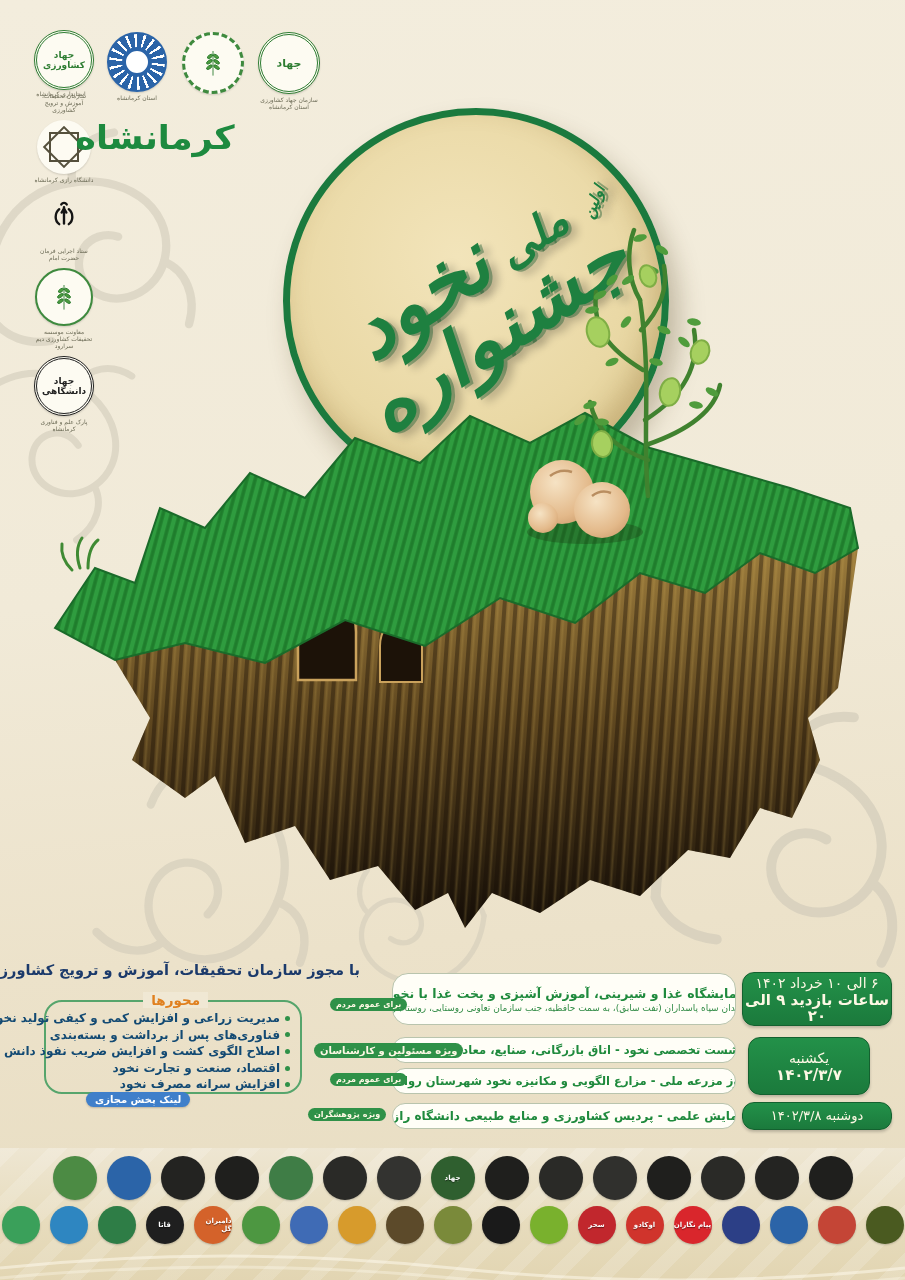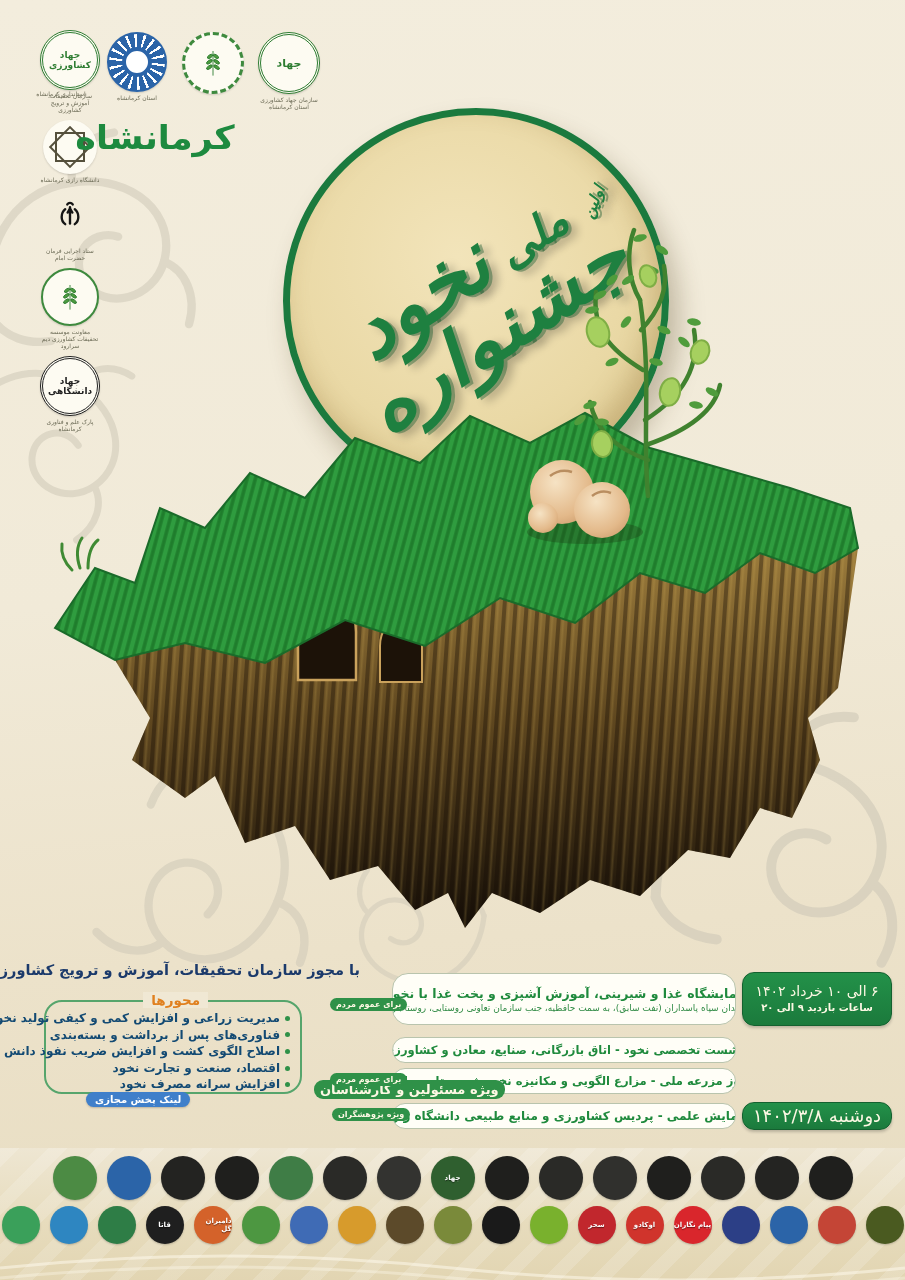--- a/index.html
+++ b/index.html
@@ -11,21 +11,21 @@
   
   .logo-row{position:absolute;top:32px;left:auto;right:585px;display:flex;gap:14px;z-index:6;}
   .logo-cell{width:62px;text-align:center;}
   .logo-disc{width:56px;height:56px;margin:0 auto;border-radius:50%;background:#fdfbf2;
     display:flex;align-items:center;justify-content:center;position:relative;box-shadow:0 1px 2px rgba(0,0,0,.15);}
   .ring-green{border:3px double #2e7d32;color:#2e7d32;font-weight:bold;font-size:11px;}
   .ring-wreath{border:3px dashed #3e8a3e;}
   .disc-blue{background:repeating-conic-gradient(#2b64a8 0 14deg,#ffffff 14deg 20deg);border:2px solid #2b64a8;}
   .disc-blue .hub{width:22px;height:22px;border-radius:50%;background:#fff;border:4px solid #2b64a8;}
   .logo-caption{font-size:6px;line-height:7px;color:#6b6a55;margin-top:2px;min-height:8px;}
-  .logo-col{position:absolute;top:30px;left:24px;width:92px;display:flex;flex-direction:column;gap:7px;align-items:center;z-index:6;}
+  .logo-col{position:absolute;top:30px;left:18px;width:92px;display:flex;flex-direction:column;gap:7px;align-items:center;z-index:6;}
   .logo-col .logo-disc{width:54px;height:54px;}
   .emblem-svg{width:34px;height:38px;}
   .wheat-svg{width:30px;height:34px;}
   .seal-star{position:relative;width:30px;height:30px;}
   .seal-star i{position:absolute;inset:0;border:2px solid #55503c;display:block;}
   .seal-star i.r{transform:rotate(45deg);}
   .ring-black{border:3px double #222;color:#222;font-weight:bold;font-size:9px;text-align:center;line-height:10px;align-items:center;}
   
   .city-block{position:absolute;top:118px;right:625px;z-index:6;text-align:center;width:250px;}
   .city-name{color:#1d8a3f;font-size:33px;font-weight:bold;transform:scaleX(1.06);letter-spacing:2px;}
@@ -56,21 +56,21 @@
   .link-pill{position:absolute;left:86px;top:1092px;z-index:7;background:#3f7fca;color:#fff;
     font-size:10px;font-weight:bold;padding:2px 9px;border-radius:9px;box-shadow:0 1px 2px rgba(0,0,0,.2);}
   .url-box{position:absolute;left:42px;top:1109px;width:266px;height:28px;background:#fffdf4;
     border:1.5px solid #9aa3ad;border-radius:14px;z-index:6;display:flex;align-items:center;justify-content:center;}
   .url-box span{direction:ltr;color:#1e6cc0;font-size:20px;font-weight:bold;letter-spacing:.2px;}
   
   .date-badge{position:absolute;background:linear-gradient(180deg,#239149,#1b7a3c);border:1px solid #14612f;
     border-radius:12px;color:#fdf8e4;z-index:6;display:flex;flex-direction:column;align-items:center;
     justify-content:center;text-align:center;box-shadow:0 2px 3px rgba(0,0,0,.2);}
   .date-badge .d1{font-size:14px;font-weight:normal;line-height:18px;}
-  .date-badge .d2{font-size:10px;font-weight:bold;line-height:16px;}
+  .date-badge .d2{font-size:15px;font-weight:bold;line-height:16px;}
   .event-box{position:absolute;background:#fffef7;border:1.5px solid #b9c4ad;border-radius:16px;z-index:6;
     display:flex;flex-direction:column;align-items:center;justify-content:center;overflow:hidden;padding:0 8px;box-sizing:border-box;}
   .event-title{color:#1f8a3d;font-weight:bold;font-size:13.5px;white-space:nowrap;line-height:17px;}
   .event-sub{color:#2f8a44;font-size:9px;white-space:nowrap;line-height:12px;}
   .aud-pill{position:absolute;z-index:6;background:#2f9148;color:#fdf8e4;font-size:8px;font-weight:bold;
     padding:2px 6px;border-radius:9px;white-space:nowrap;}
   
   .sponsor-band{position:absolute;left:0;top:1148px;width:905px;height:132px;z-index:5;
     background:repeating-linear-gradient(135deg,rgba(255,255,255,.16) 0 14px,rgba(0,0,0,0) 14px 34px),
     linear-gradient(180deg,#eee6d2 0%,#e7dcbd 55%,#e2d5b2 100%);}
@@ -334,42 +334,46 @@
         <span class="txt">افزایش سرانه مصرف نخود</span>
       </div>
   </div>
 
   <div class="link-pill">لینک پخش مجازی</div>
 
   <div class="date-badge" style="left:742px;top:972px;width:148px;height:52px;">
     <div class="d1">۶ الی ۱۰ خرداد ۱۴۰۲</div>
     <div class="d2">ساعات بازدید ۹ الی ۲۰</div>
   </div>
+  <div class="date-badge" style="left:748px;top:1037px;width:120px;height:56px;">
+    <div class="d1">یکشنبه</div>
+    <div class="d2">۱۴۰۲/۳/۷</div>
+  </div>
   <div class="date-badge" style="left:742px;top:1102px;width:148px;height:26px;">
-    <div class="d1" style="font-size:18px;">دوشنبه ۱۴۰۲/۳/۸</div>
+    <div class="d1" style="font-size:13px;">دوشنبه ۱۴۰۲/۳/۸</div>
   </div>
 
   <div class="event-box" style="left:392px;top:973px;width:344px;height:52px;">
     <div class="event-title" style="font-size:12.5px;">نمایشگاه غذا و شیرینی، آموزش آشپزی و پخت غذا با نخود</div>
     <div class="event-sub">میدان سپاه پاسداران (نفت سابق)، به سمت حافظیه، جنب سازمان تعاونی روستایی، روستا بازار</div>
   </div>
   <div class="event-box" style="left:392px;top:1037px;width:344px;height:26px;">
     <div class="event-title" style="font-size:11.5px;">نشست تخصصی نخود - اتاق بازرگانی، صنایع، معادن و کشاورزی</div>
   </div>
   <div class="event-box" style="left:392px;top:1068px;width:344px;height:26px;">
     <div class="event-title" style="font-size:11.5px;">روز مزرعه ملی - مزارع الگویی و مکانیزه نخود شهرستان روانسر</div>
   </div>
   <div class="event-box" style="left:392px;top:1103px;width:344px;height:26px;">
     <div class="event-title" style="font-size:12px;">همایش علمی - پردیس کشاورزی و منابع طبیعی دانشگاه رازی</div>
   </div>
 
   <div class="aud-pill" style="left:330px;top:998px;">برای عموم مردم</div>
-  <div class="aud-pill" style="left:314px;top:1080px;font-size:13px;text-align:right;">ویژه مسئولین و کارشناسان</div>
+  <div class="aud-pill" style="left:314px;top:1043px;font-size:10px;text-align:right;">ویژه مسئولین و کارشناسان</div>
   <div class="aud-pill" style="left:330px;top:1073px;">برای عموم مردم</div>
-  <div class="aud-pill" style="left:332px;top:1108px;">ویژه پژوهشگران</div>
+  <div class="aud-pill" style="left:308px;top:1108px;">ویژه پژوهشگران</div>
 
   <div class="sponsor-band">
     <div class="sponsor-row" id="sponsors-row1">
         <div class="sponsor" style="background: rgb(31, 31, 29);"></div>
         <div class="sponsor" style="background: rgb(36, 36, 34);"></div>
         <div class="sponsor" style="background: rgb(42, 42, 39);"></div>
         <div class="sponsor" style="background: rgb(31, 31, 29);"></div>
         <div class="sponsor" style="background: rgb(48, 48, 45);"></div>
         <div class="sponsor" style="background: rgb(42, 42, 39);"></div>
         <div class="sponsor" style="background: rgb(31, 31, 29);"></div>

